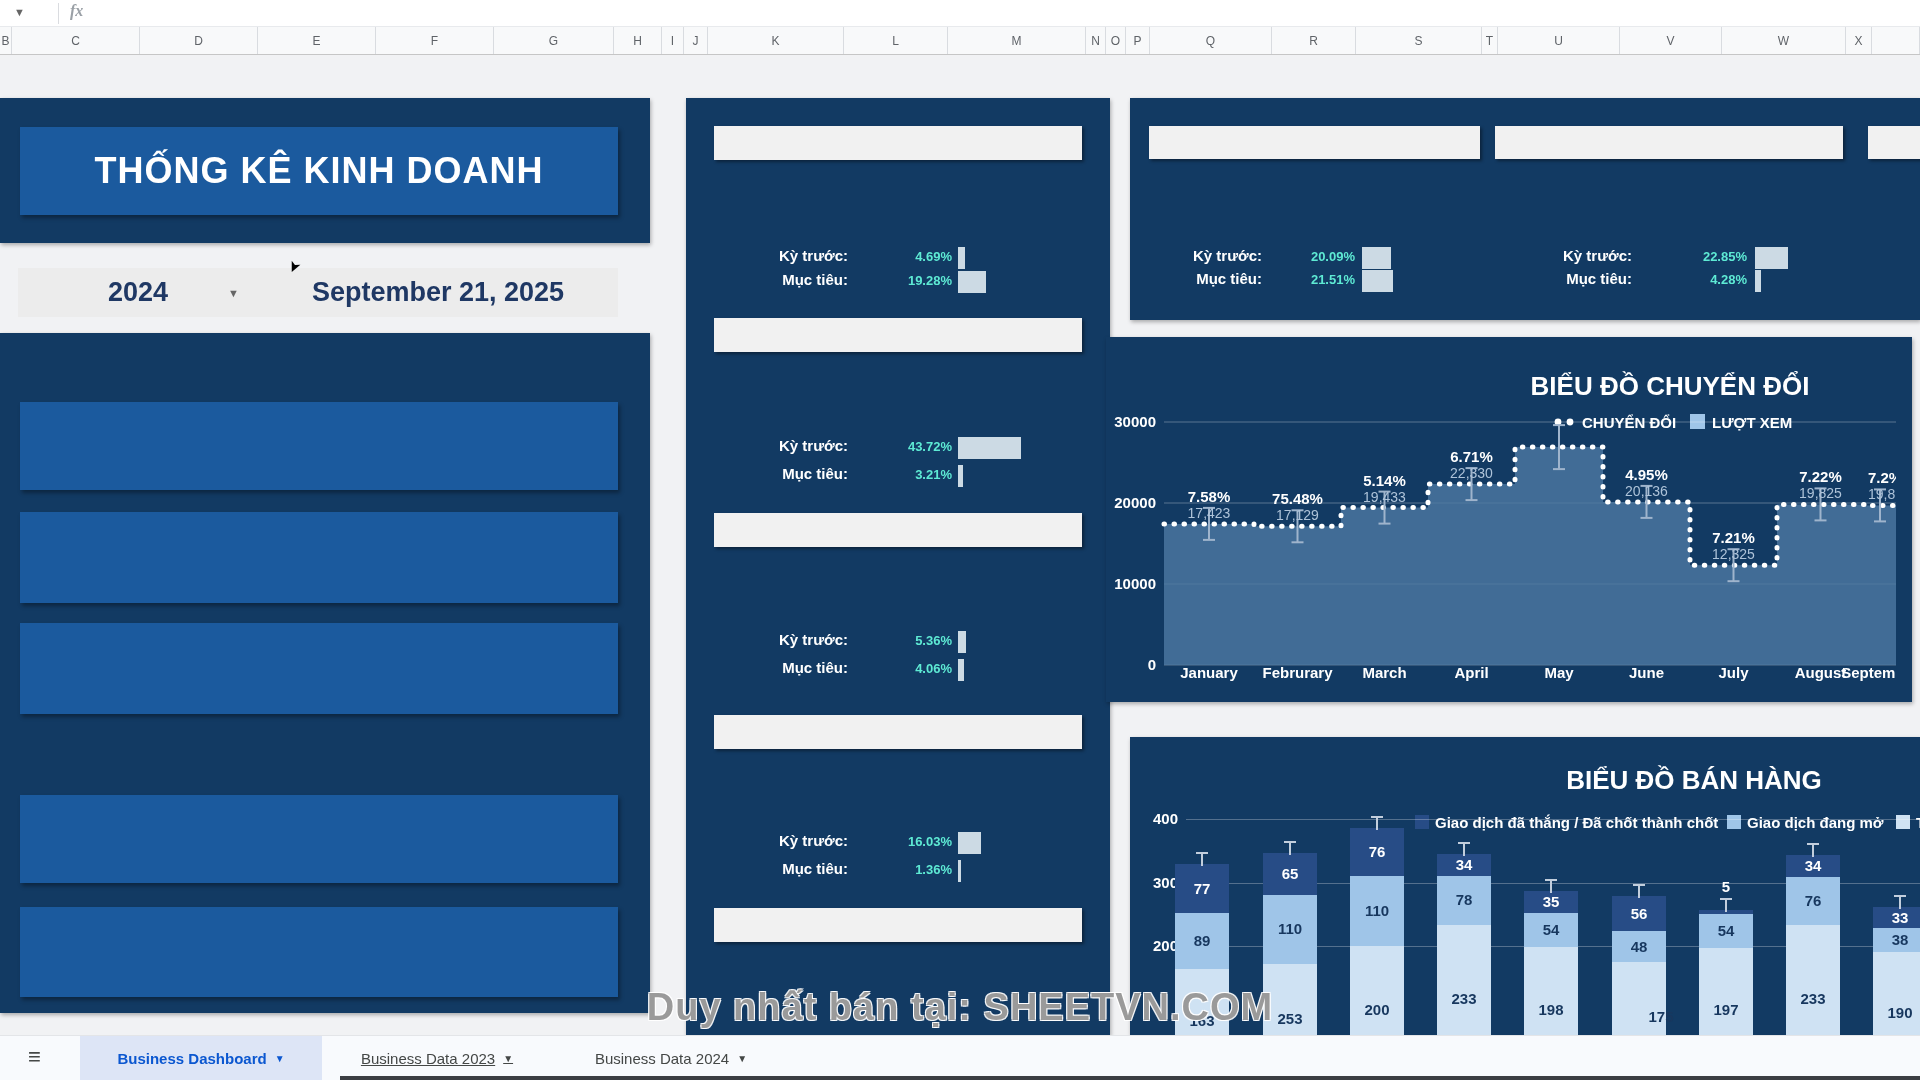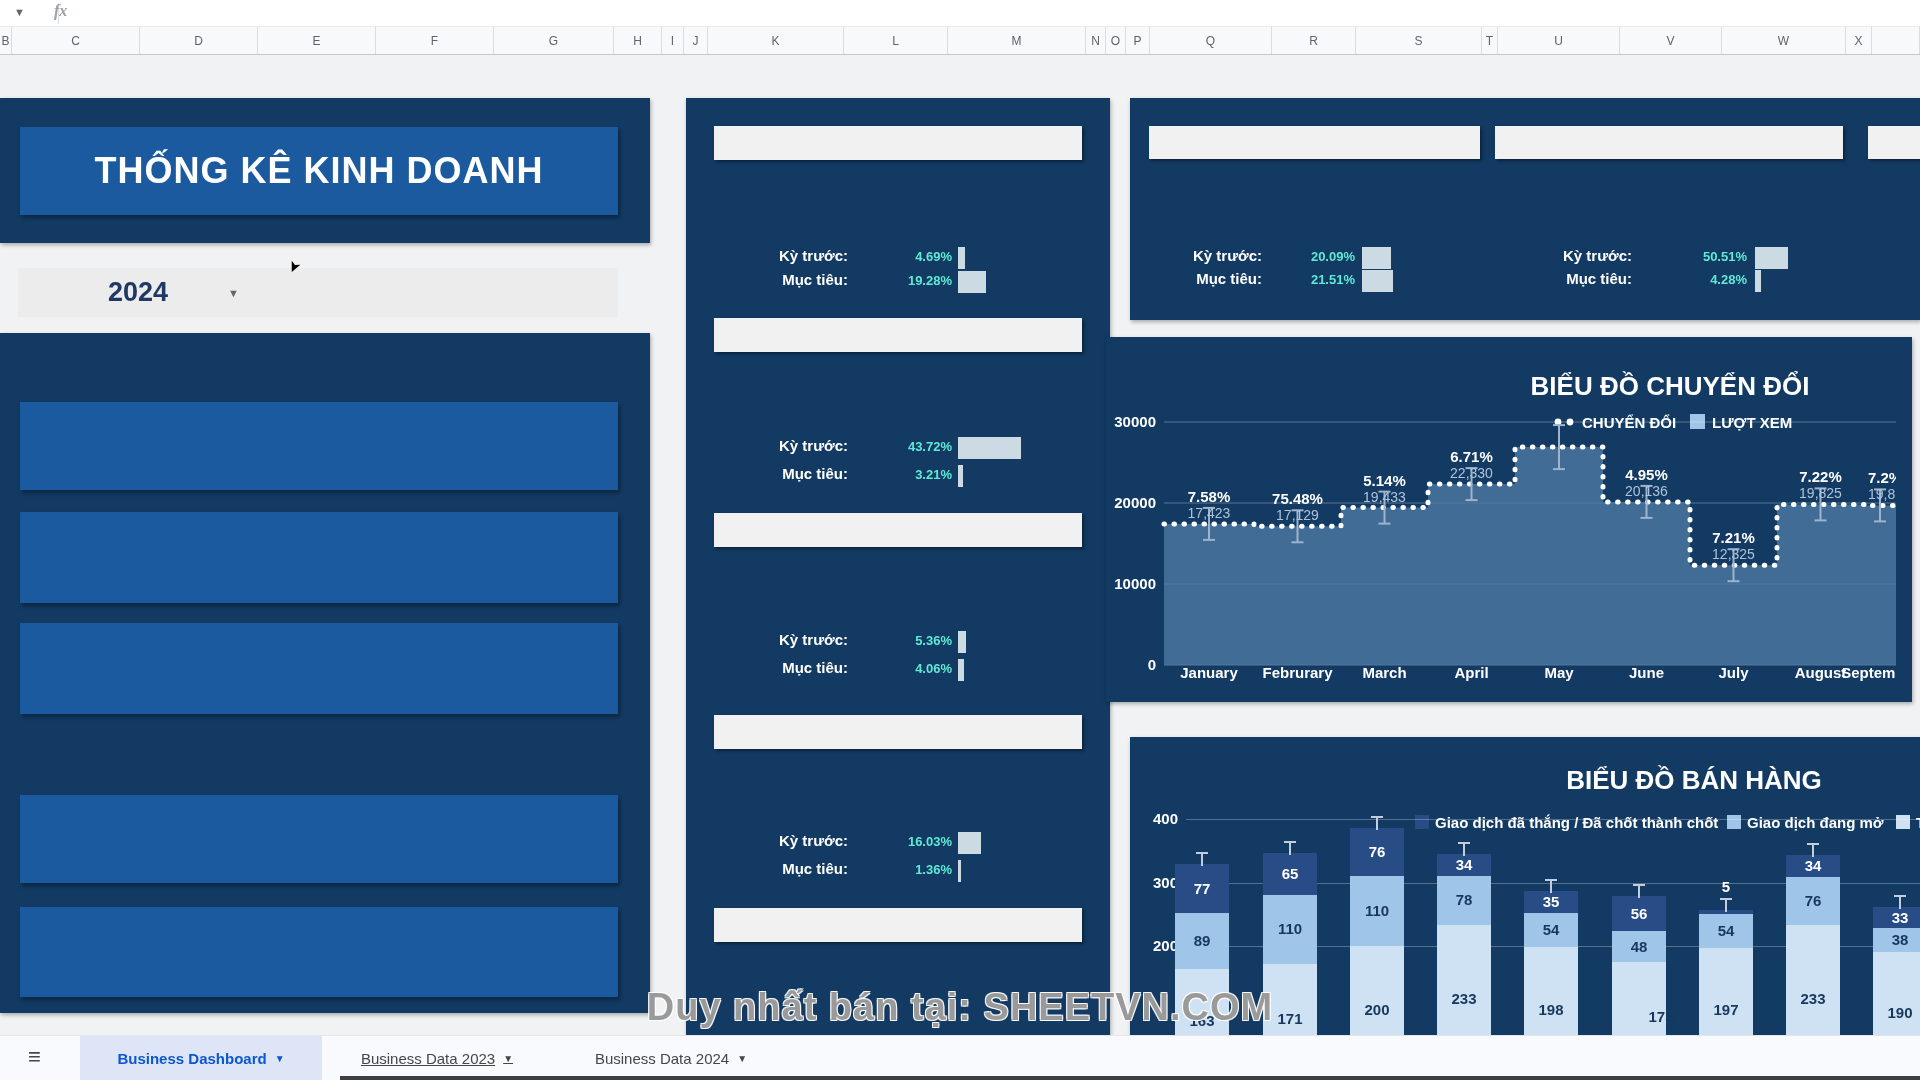--- a/index.html
+++ b/index.html
@@ -3,21 +3,21 @@
 <meta charset="utf-8">
 <style>
   * { margin:0; padding:0; box-sizing:border-box; }
   html,body { width:1920px; height:1080px; overflow:hidden; background:#F1F2F4;
               font-family:"Liberation Sans", sans-serif; }
   .abs { position:absolute; }
   
   #toolbar { left:0; top:0; width:1920px; height:27px; background:#fff; border-bottom:1px solid #E8EAED; }
   #namebox-caret { left:14px; top:6px; font-size:11px; color:#666; }
   #toolbar-divider { left:58px; top:3px; width:1px; height:21px; background:#DADCE0; }
-  #fx-icon { left:54px; top:2px; font-family:"Liberation Serif", serif; font-style:italic; font-weight:bold; font-size:16px; color:#9AA0A6; }
+  #fx-icon { left:70px; top:2px; font-family:"Liberation Serif", serif; font-style:italic; font-weight:bold; font-size:16px; color:#9AA0A6; }
   
   #colheaders { left:0; top:27px; width:1920px; height:28px; background:#F8F9FA; border-bottom:1px solid #C6C6C6; display:flex; }
   .col { height:100%; border-right:1px solid #D9DCE0; font-size:12px; color:#5F6368; display:flex; align-items:center; justify-content:center; }
   
   .navy { background:#123A63; box-shadow:1px 2px 4px rgba(0,0,0,.3); }
   .bluebox { background:#1B5A9E; box-shadow:2px 3px 4px rgba(0,0,0,.35); }
   .hdrbox { background:#F1F1F1; color:#1F3864; font-weight:bold; text-align:center; box-shadow:2px 2px 3px rgba(0,0,0,.4); }
   .white-b { color:#fff; font-weight:bold; }
   .kpi-value { color:#fff; font-weight:bold; text-align:center; }
   .row-label { color:#fff; font-weight:bold; font-size:15px; text-align:right; }
@@ -82,20 +82,21 @@
     <div class="col" style="width:48px"></div>
   </div>
 
 <div class="abs navy" style="left:0;top:98px;width:650px;height:145px;">
   <div class="abs bluebox" style="left:20px;top:29px;width:598px;height:88px;line-height:88px;text-align:center;color:#fff;font-weight:bold;font-size:36px;letter-spacing:1px;">THỐNG KÊ KINH DOANH</div>
 </div>
 
 <div class="abs" style="left:18px;top:268px;width:600px;height:49px;background:#ECECEC;">
   <div class="abs" style="left:50px;top:0;width:140px;height:49px;line-height:49px;text-align:center;color:#1F3864;font-weight:bold;font-size:27px;">2024</div>
   <div class="abs" style="left:210px;top:19px;font-size:11px;color:#666;">▼</div>
+  <div class="abs" style="left:250px;top:0;width:340px;height:49px;line-height:49px;text-align:center;color:#1F3864;font-weight:bold;font-size:27px;">September 21, 2025</div>
 </div>
 <div id="mouse-cursor" class="abs">➤</div>
 
 <div id="finance-panel" class="abs navy" style="left:0;top:333px;width:650px;height:680px;">
     <div class="abs sec-hdr" style="left:0;top:35px;width:650px;"></div>
     <div class="abs bluebox" style="left:20px;top:69px;width:598px;height:88px;">
     <div class="abs fin-label" style="left:0;top:32px;width:280px;"></div>
     <div class="abs fin-value" style="left:260px;top:16px;width:338px;"></div>
     </div>
     <div class="abs bluebox" style="left:20px;top:179px;width:598px;height:91px;">
@@ -159,21 +160,21 @@
        <div class="abs kpi-value" style="left:19px;top:69px;width:331px;height:52px;line-height:52px;font-size:44px;"></div>
     <div class="abs row-label" style="left:-28px;top:149px;width:160px;">Kỳ trước:</div>
         <div class="abs row-pct" style="left:135px;top:151px;width:90px;">20.09%</div>
         <div class="abs row-bar" style="left:232px;top:149px;width:29px;height:22px;"></div>
     <div class="abs row-label" style="left:-28px;top:172px;width:160px;">Mục tiêu:</div>
         <div class="abs row-pct" style="left:135px;top:174px;width:90px;">21.51%</div>
         <div class="abs row-bar" style="left:232px;top:172px;width:31px;height:22px;"></div>
     <div class="abs hdrbox" style="left:365px;top:28px;width:348px;height:33px;line-height:33px;font-size:17px;"></div>
        <div class="abs kpi-value" style="left:365px;top:69px;width:348px;height:52px;line-height:52px;font-size:44px;"></div>
     <div class="abs row-label" style="left:342px;top:149px;width:160px;">Kỳ trước:</div>
-        <div class="abs row-pct" style="left:527px;top:151px;width:90px;">50.51%</div>
+        <div class="abs row-pct" style="left:527px;top:151px;width:90px;">22.85%</div>
         <div class="abs row-bar" style="left:625px;top:149px;width:33px;height:22px;"></div>
     <div class="abs row-label" style="left:342px;top:172px;width:160px;">Mục tiêu:</div>
         <div class="abs row-pct" style="left:527px;top:174px;width:90px;">4.28%</div>
         <div class="abs row-bar" style="left:625px;top:172px;width:6px;height:22px;"></div>
     <div class="abs hdrbox" style="left:738px;top:28px;width:60px;height:33px;"></div>
   </div>
 
 <div id="conv-chart" class="abs navy chart-panel" style="left:1106px;top:337px;width:806px;height:365px;"><svg width="790" height="365" viewBox="0 0 790 365">
       <text x="564" y="58" text-anchor="middle" fill="#fff" font-size="26" font-weight="bold">BIỂU ĐỒ CHUYỂN ĐỔI</text>
       <circle cx="452" cy="85" r="3.4" fill="#fff"></circle>
@@ -265,21 +266,21 @@
     <div class="abs" style="left:71px;top:115.08500000000001px;width:2px;height:14px;background:#C2CEDD;"></div>
        <div class="abs" style="left:66px;top:115.08500000000001px;width:12px;height:2px;background:#C2CEDD;"></div>
     <div class="seg-label" style="left:45px;top:275.2475px;width:54px;color:#17375E;">163</div>
     <div class="seg-label" style="left:45px;top:195.2375px;width:54px;color:#17375E;">89</div>
     <div class="seg-label" style="left:45px;top:142.5325px;width:54px;color:#fff;">77</div>
     <div class="bar-seg" style="left:133px;top:227.415px;width:54px;height:108.58500000000001px;background:#CFE2F3;"></div>
        <div class="bar-seg" style="left:133px;top:157.565px;width:54px;height:69.85px;background:#9FC5E8;"></div>
        <div class="bar-seg" style="left:133px;top:116.28999999999999px;width:54px;height:41.275px;background:#274C86;"></div>
     <div class="abs" style="left:159px;top:104.28999999999999px;width:2px;height:14px;background:#C2CEDD;"></div>
        <div class="abs" style="left:154px;top:104.28999999999999px;width:12px;height:2px;background:#C2CEDD;"></div>
-    <div class="seg-label" style="left:133px;top:272.7075px;width:54px;color:#17375E;">171</div>
+    <div class="seg-label" style="left:133px;top:272.7075px;width:54px;color:#17375E;">253</div>
     <div class="seg-label" style="left:133px;top:183.49px;width:54px;color:#17375E;">110</div>
     <div class="seg-label" style="left:133px;top:127.92749999999998px;width:54px;color:#fff;">65</div>
     <div class="bar-seg" style="left:220px;top:209px;width:54px;height:127px;background:#CFE2F3;"></div>
        <div class="bar-seg" style="left:220px;top:139.15px;width:54px;height:69.85px;background:#9FC5E8;"></div>
        <div class="bar-seg" style="left:220px;top:90.89000000000001px;width:54px;height:48.26px;background:#274C86;"></div>
     <div class="abs" style="left:246px;top:78.89000000000001px;width:2px;height:14px;background:#C2CEDD;"></div>
        <div class="abs" style="left:241px;top:78.89000000000001px;width:12px;height:2px;background:#C2CEDD;"></div>
     <div class="seg-label" style="left:220px;top:263.5px;width:54px;color:#17375E;">200</div>
     <div class="seg-label" style="left:220px;top:165.075px;width:54px;color:#17375E;">110</div>
     <div class="seg-label" style="left:220px;top:106.02000000000001px;width:54px;color:#fff;">76</div>

